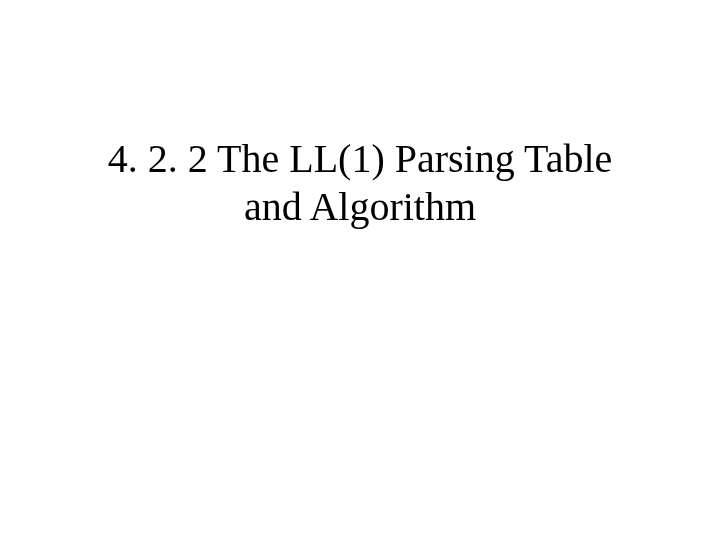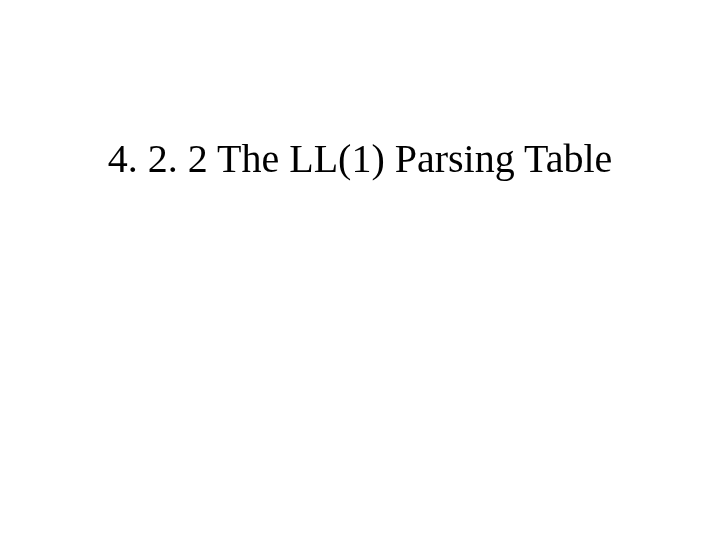--- a/index.html
+++ b/index.html
@@ -27,14 +27,15 @@
       line-height: 1.2;
       padding: 0 60px;
     }
   </style>
 </head>
 <body>
 
 <div class="slide">
   <h1 class="title">
     <span>4. 2. 2 The LL(1) Parsing Table</span><br>
+    <span>and Algorithm</span>
   </h1>
 </div>
 
 </body></html>

